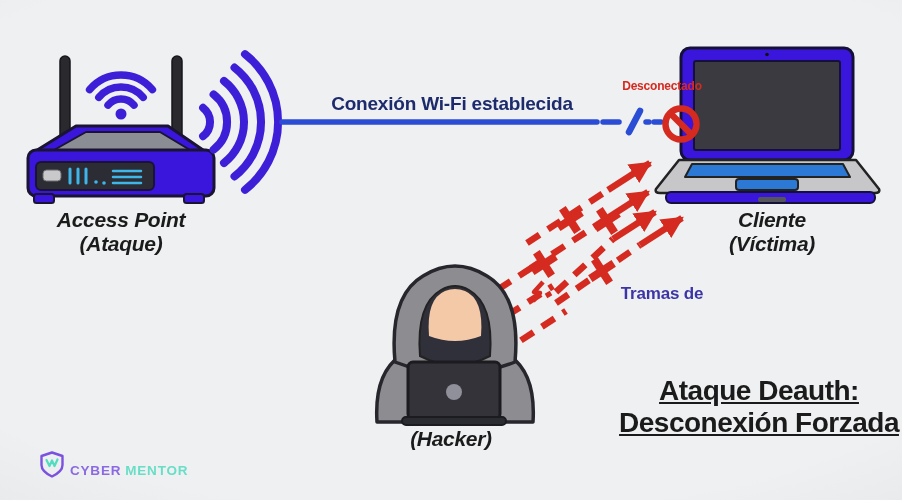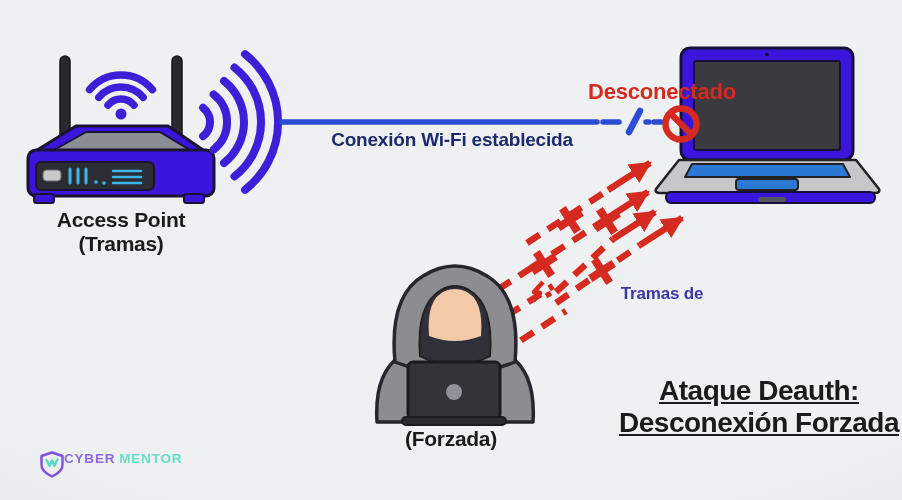--- a/index.html
+++ b/index.html
@@ -12,28 +12,28 @@
       radial-gradient(125% 105% at 50% 45%, rgba(255,255,255,0.0) 55%, rgba(125,132,150,0.20) 100%),
       var(--background);
   }
   svg.scene{position:absolute;left:0;top:0;z-index:1;}
   .lbl{
     position:absolute;z-index:3;
     transform:translateX(-50%);
     text-align:center;white-space:nowrap;
     font-weight:700;color:var(--black_text);
   }
-  .node-lbl{font-size:21px;line-height:24px;letter-spacing:-0.3px;}
-  .conn-lbl{font-size:19px;color:var(--navy_text);letter-spacing:-0.2px;margin-top:36px;}
-  .disc-lbl{font-size:22px;color:var(--alert_red);letter-spacing:-0.2px;}
+  .node-lbl{font-size:21px;line-height:24px;letter-spacing:-0.3px;font-style:italic;}
+  .conn-lbl{font-size:19px;color:var(--navy_text);letter-spacing:-0.2px;}
+  .disc-lbl{font-size:12px;color:var(--alert_red);letter-spacing:-0.2px;}
   .deauth-lbl{font-size:17px;line-height:21px;color:var(--purple_text);letter-spacing:-0.2px;}
   .title-lbl{font-size:28px;line-height:32px;color:var(--black_text);letter-spacing:-0.5px;text-decoration:underline;}
   .logo{
     position:absolute;left:40px;top:451px;z-index:3;
-    display:flex;align-items:flex-start;gap:0;
+    display:flex;align-items:flex-end;gap:6px;
   }
   .logo-words{font-size:13.5px;font-weight:800;letter-spacing:0.8px;opacity:0.85;}
   .logo-cyber{color:var(--logo_purple);}
   .logo-mentor{color:var(--logo_teal);margin-left:4px;}
   
   .fill-dev{fill:var(--device_blue);}   .st-out{stroke:var(--outline_dark);}
   .st-sig{stroke:var(--signal_blue);}   .st-link{stroke:var(--link_blue);}
   .st-red{stroke:var(--alert_red);}     .fill-red{fill:var(--alert_red);}
 </style>
 </head>
@@ -149,34 +149,38 @@
       <path d="M420 356 Q416 304 441 290 Q455 282 469 290 Q494 304 490 356 Q470 366 455 366 Q440 366 420 356 Z" fill="var(--hood_inner)" stroke="#222" stroke-width="2"></path>
       <path d="M429 336 Q426 299 445 291 Q455 287 465 291 Q484 299 481 336 Q455 346 429 336 Z" fill="var(--face_skin)"></path>
       <rect x="408" y="362" width="92" height="57" rx="5" fill="var(--hacker_laptop)" stroke="#1b1b20" stroke-width="3"></rect>
       <circle cx="454" cy="392" r="8" fill="#90909a"></circle>
       <rect x="402" y="417" width="104" height="8" rx="4" fill="#2b2b32" stroke="#1b1b20" stroke-width="2"></rect>
     </g>
   </svg>
 
   <div class="lbl node-lbl" style="left:121px;top:208px">
     <div>Access Point</div>
-    <div>(Tramas)</div>
+    <div>(Ataque)</div>
   </div>
 
   <div class="lbl conn-lbl" style="left:452px;top:93px">Conexión Wi-Fi establecida</div>
 
   <div class="lbl disc-lbl" style="left:662px;top:79px">Desconectado</div>
 
+  <div class="lbl node-lbl" style="left:772px;top:208px">
+    <div>Cliente</div>
+    <div>(Víctima)</div>
+  </div>
 
   <div class="lbl deauth-lbl" style="left:662px;top:283px">
     <div>Tramas de</div>
   </div>
 
   <div class="lbl node-lbl" style="left:451px;top:427px">
-    <div>(Forzada)</div>
+    <div>(Hacker)</div>
   </div>
 
   <div class="lbl title-lbl" style="left:759px;top:375px">
     <div>Ataque Deauth:</div>
     <div>Desconexión Forzada</div>
   </div>
 
   <div class="logo">
     <svg width="24" height="27" viewBox="0 0 24 27">
       <path d="M12 1.5 L22.5 5 V14 Q22.5 20.5 12 25.5 Q1.5 20.5 1.5 14 V5 Z" fill="none" stroke="var(--logo_purple)" stroke-width="2.4" stroke-linejoin="round"></path>

